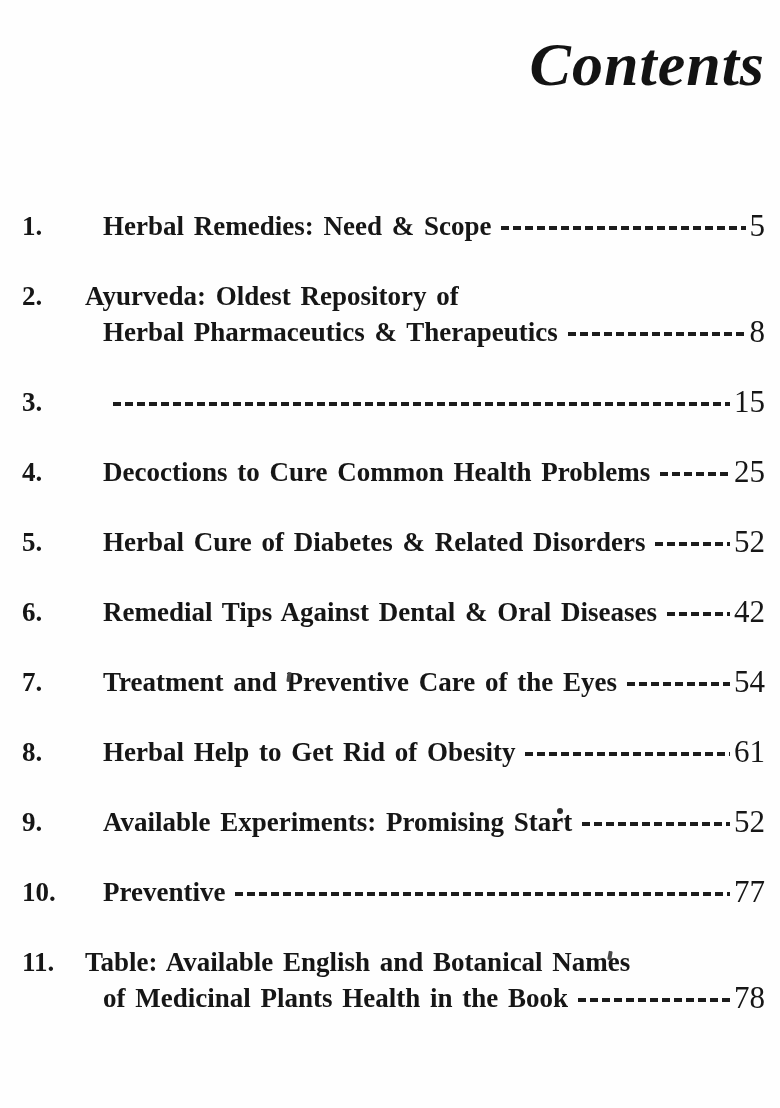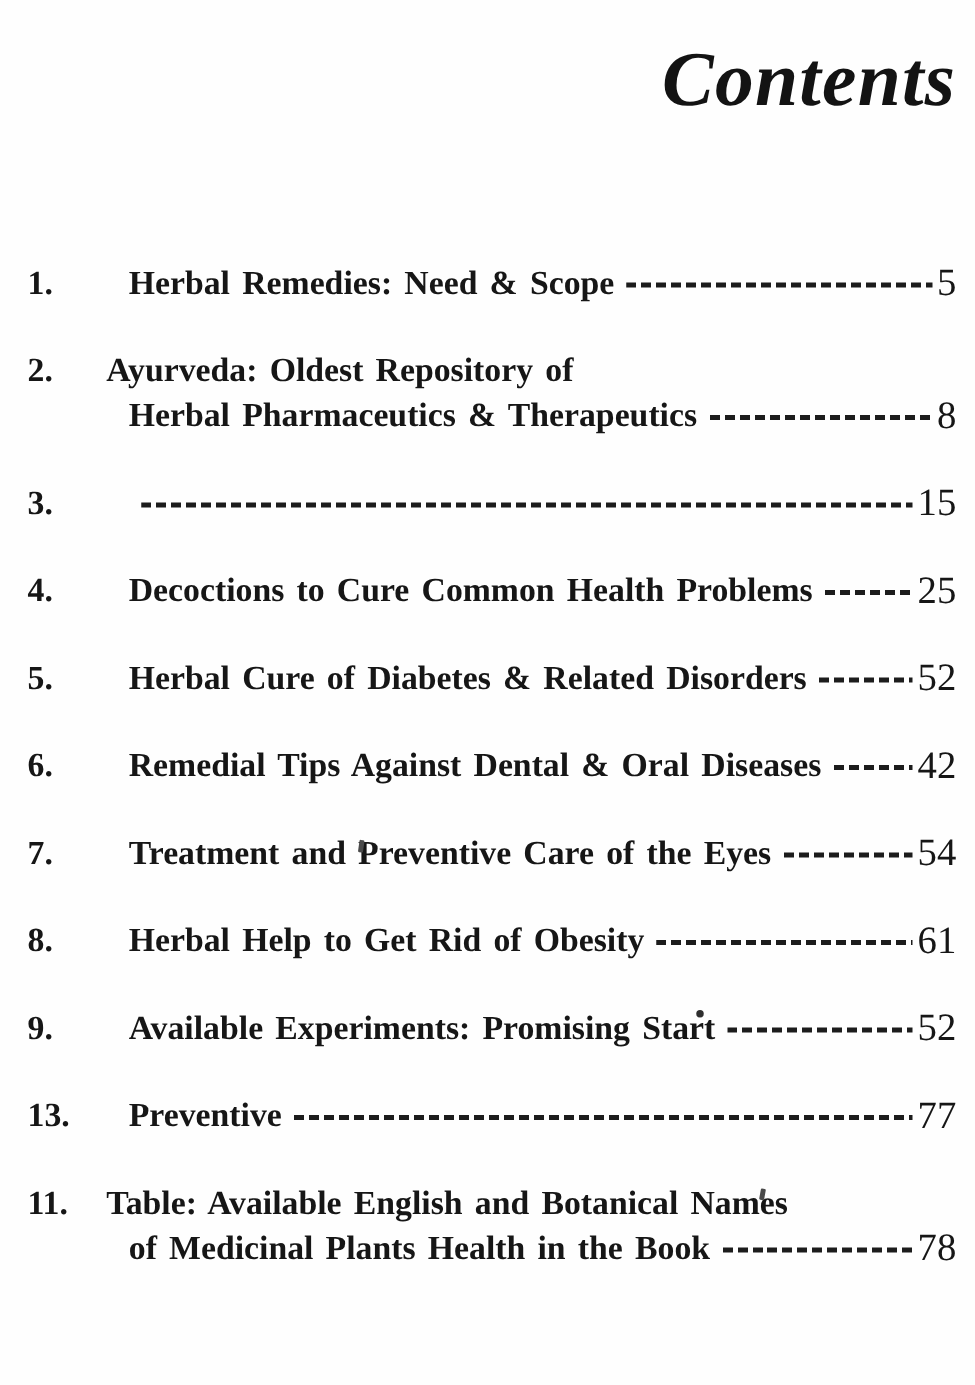--- a/index.html
+++ b/index.html
@@ -174,21 +174,21 @@
       <div class="toc-num">9.</div>
       <div class="toc-body">
         <div class="toc-line last">
           <span class="toc-title-text">Available Experiments: Promising Start</span>
           <span class="leader"></span>
           <span class="toc-page">52</span>
         </div>
       </div>
     </div>
     <div class="toc-row">
-      <div class="toc-num">13.</div>
+      <div class="toc-num">10.</div>
       <div class="toc-body">
         <div class="toc-line last">
           <span class="toc-title-text">Preventive</span>
           <span class="leader"></span>
           <span class="toc-page">77</span>
         </div>
       </div>
     </div>
     <div class="toc-row">
       <div class="toc-num">11.</div>

